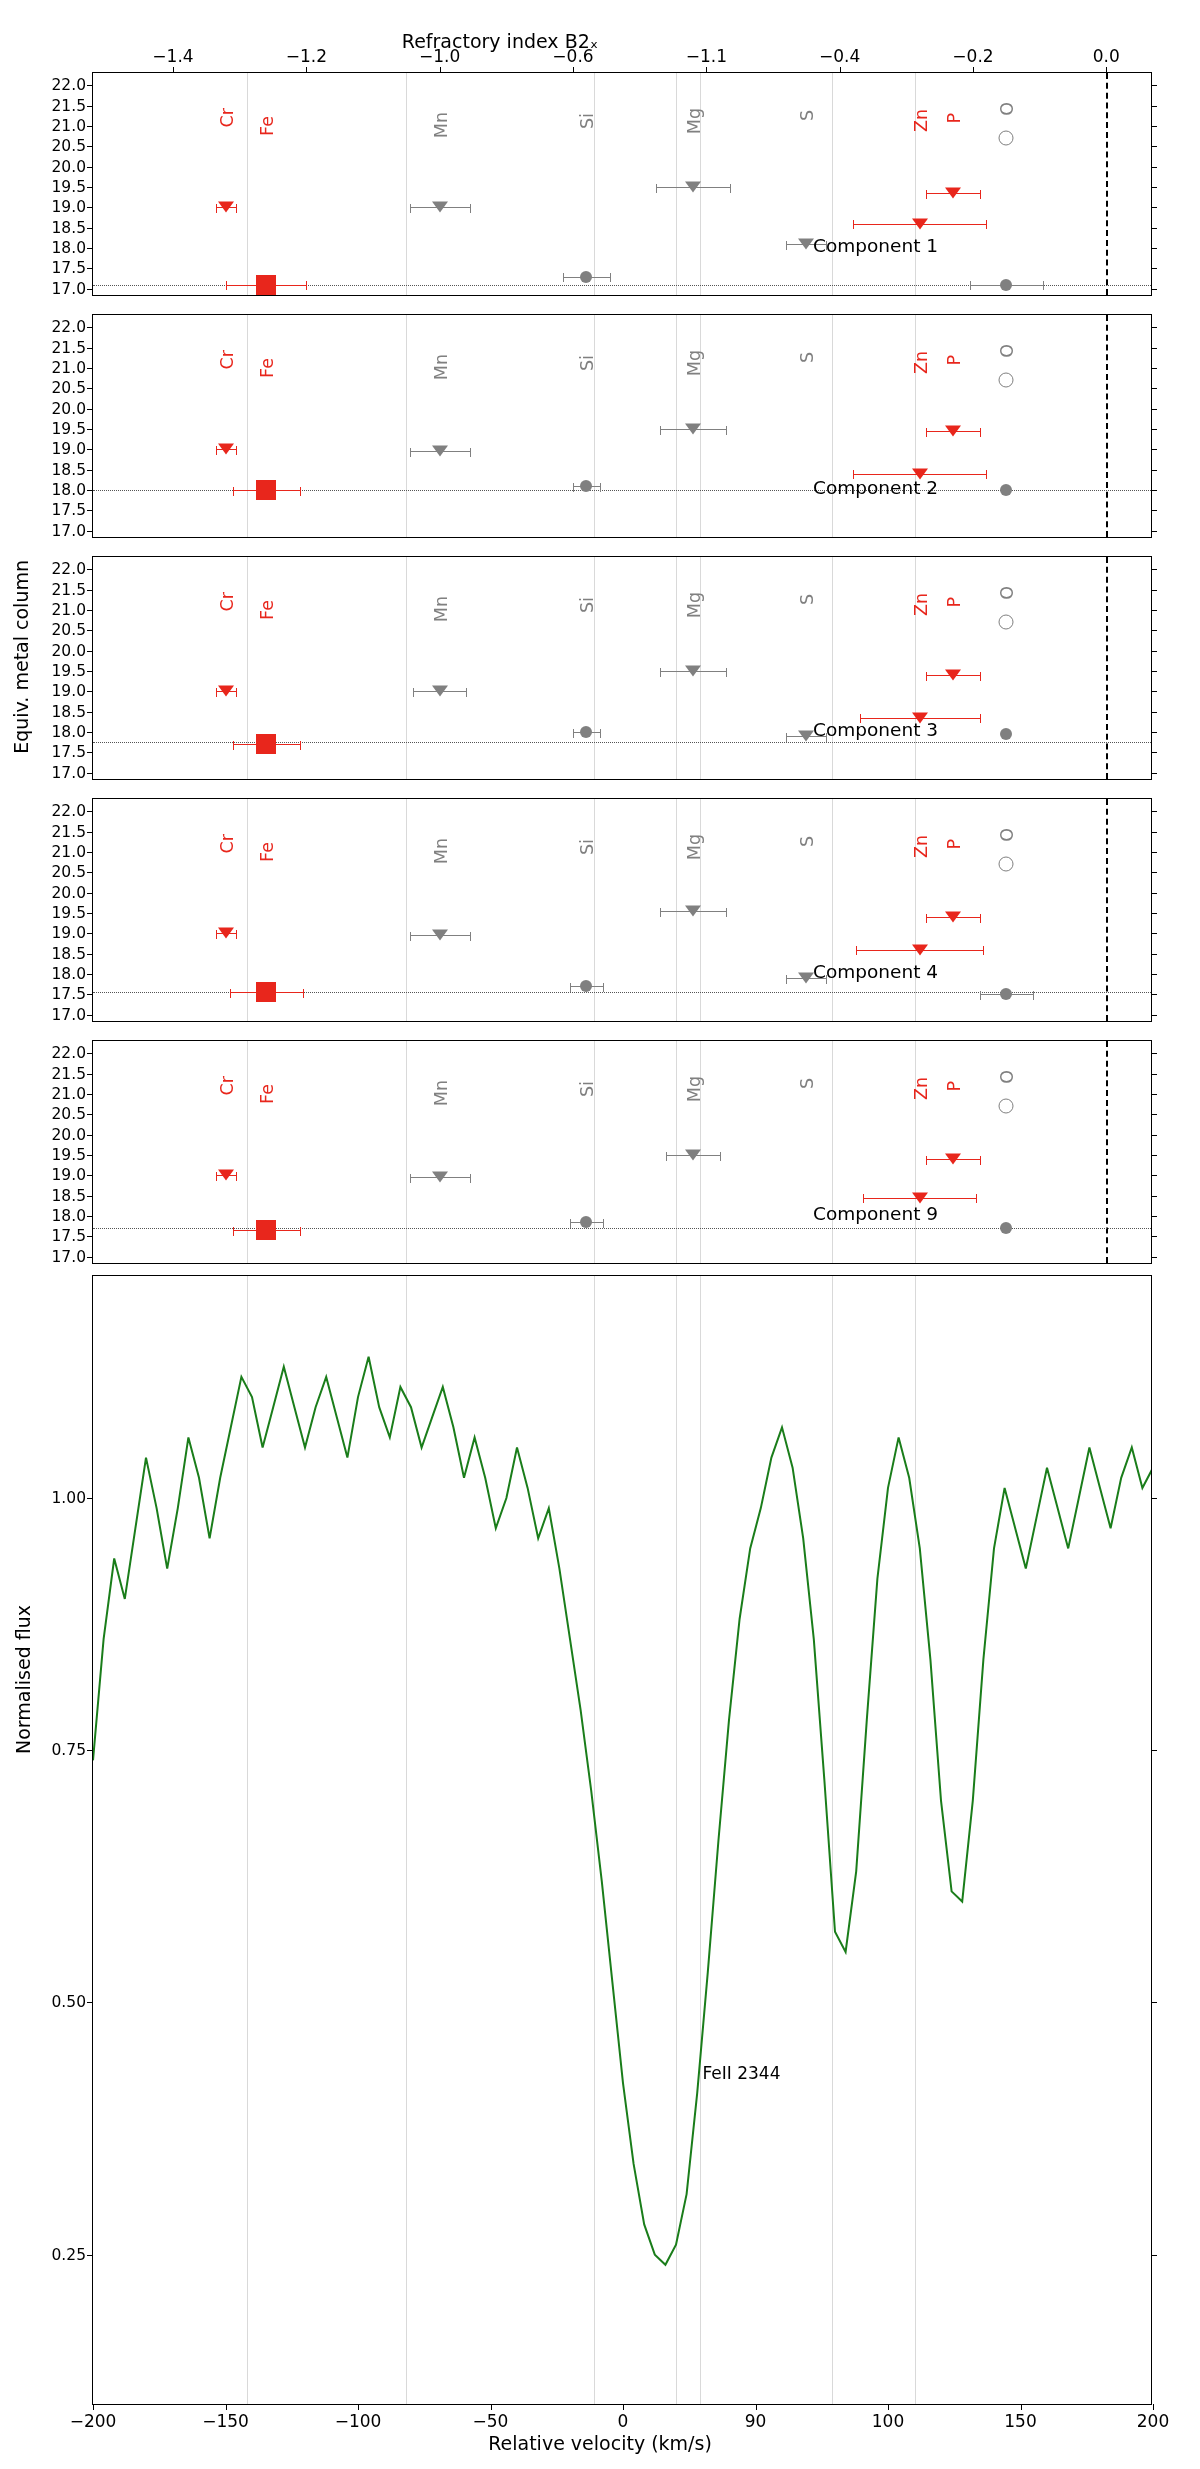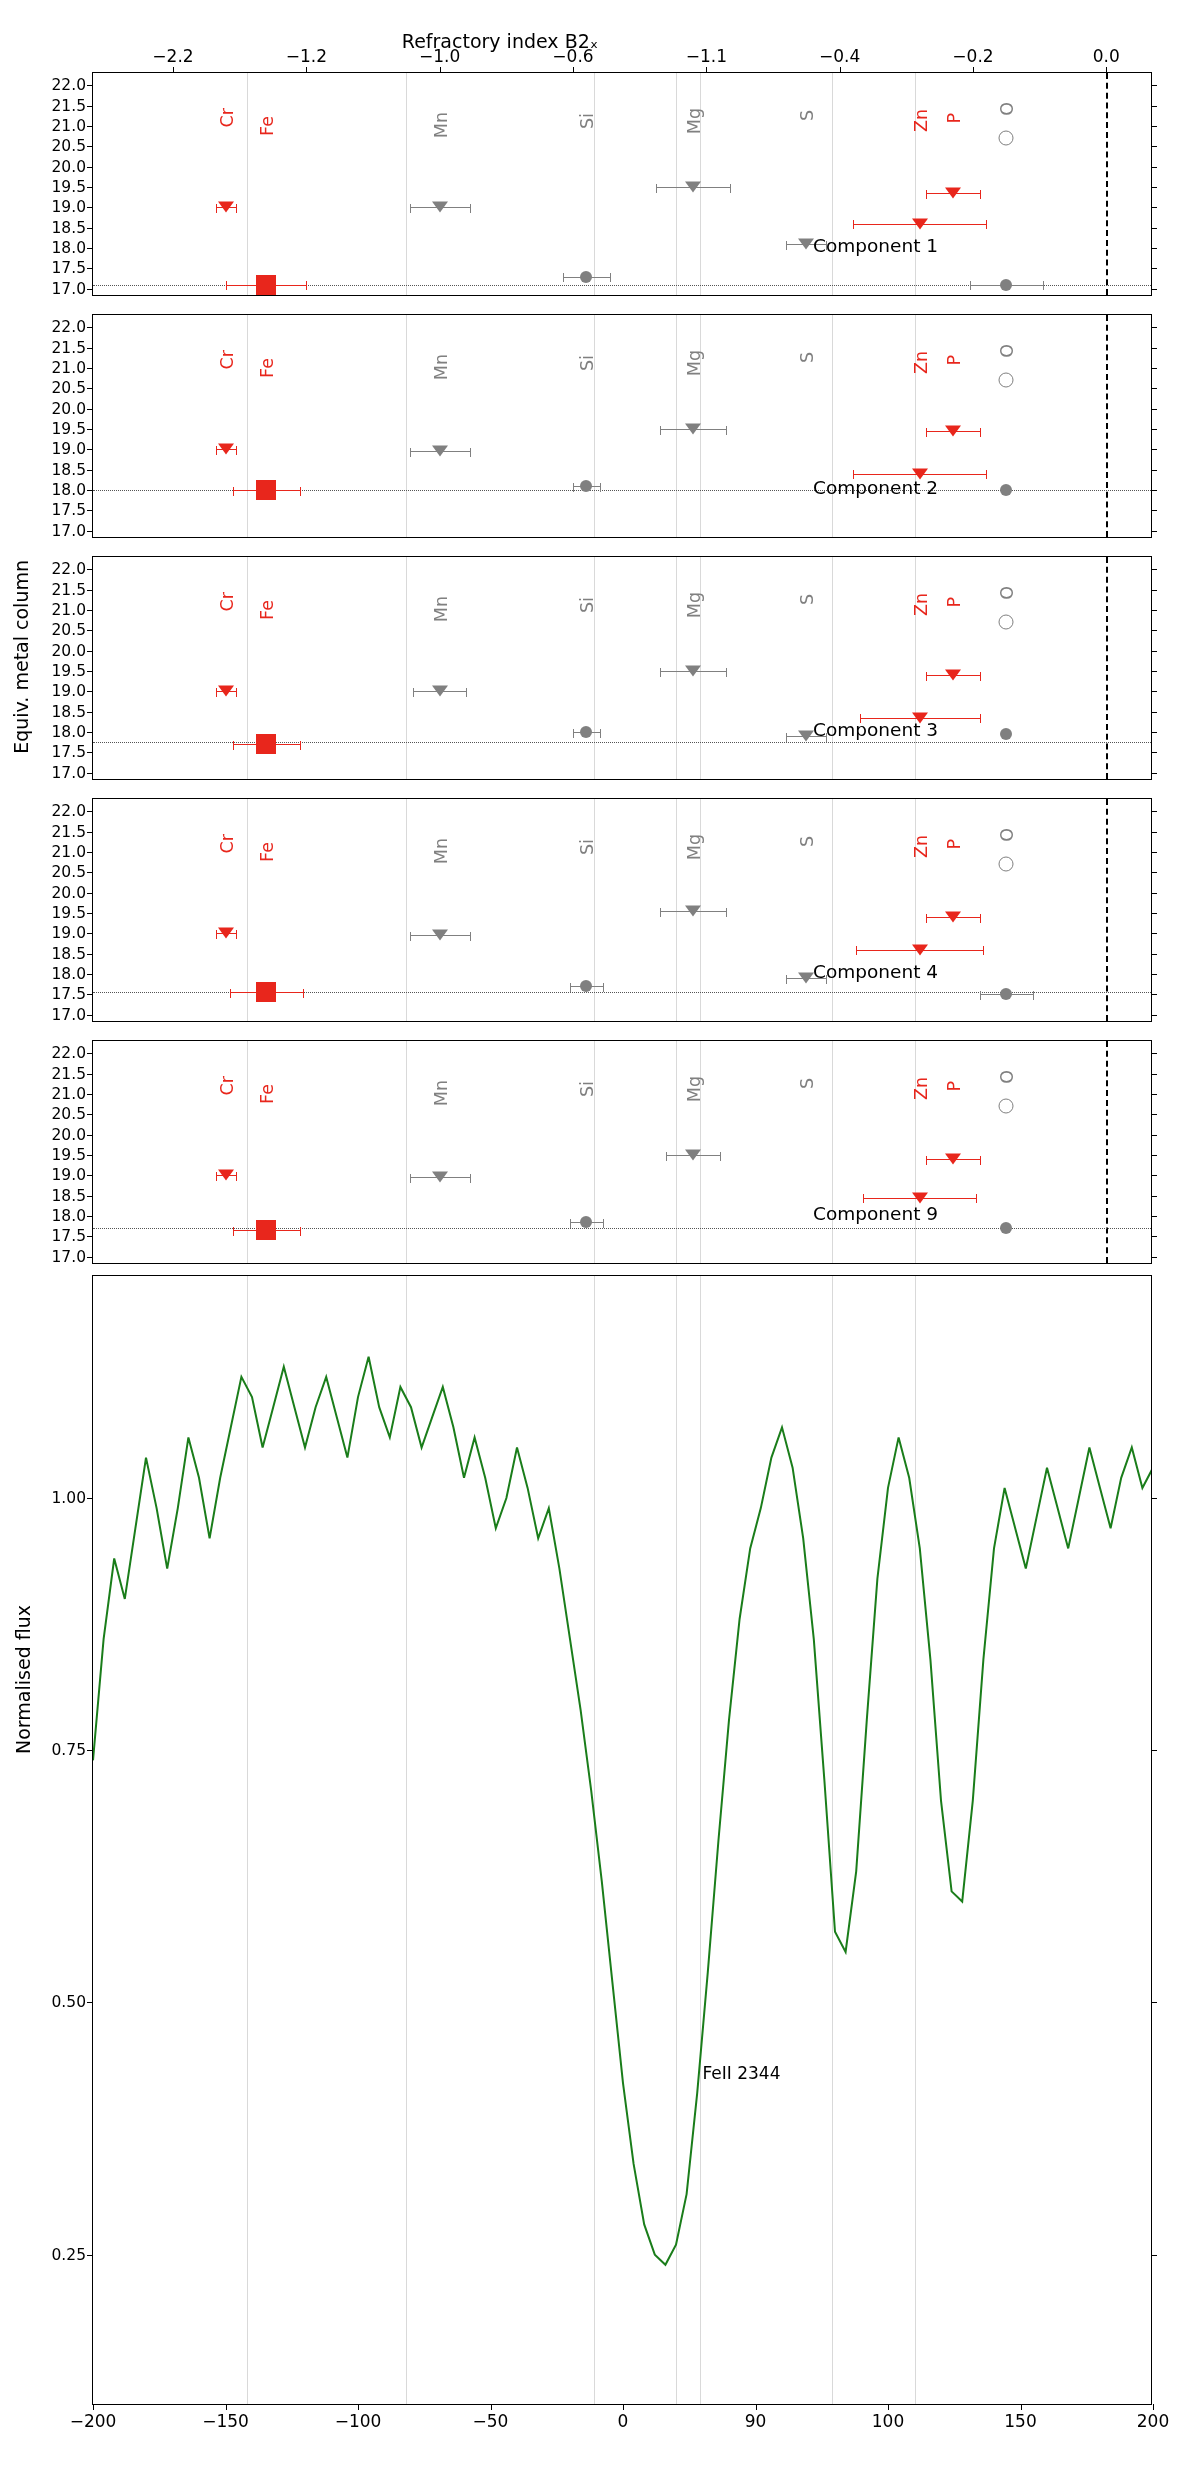--- a/index.html
+++ b/index.html
@@ -152,21 +152,21 @@
         <div class="ytickmark r" style="top: 73.3091px;"></div>
         <div class="ytick" style="top: 52.9455px;">21.0</div>
         <div class="ytickmark" style="top: 52.9455px;"></div>
         <div class="ytickmark r" style="top: 52.9455px;"></div>
         <div class="ytick" style="top: 32.5818px;">21.5</div>
         <div class="ytickmark" style="top: 32.5818px;"></div>
         <div class="ytickmark r" style="top: 32.5818px;"></div>
         <div class="ytick" style="top: 12.2182px;">22.0</div>
         <div class="ytickmark" style="top: 12.2182px;"></div>
         <div class="ytickmark r" style="top: 12.2182px;"></div>
-        <div class="xtick top" style="left: 80px;">−2.2</div>
+        <div class="xtick top" style="left: 80px;">−1.4</div>
         <div class="xtickmark t" style="left: 80px;"></div>
         <div class="xtick top" style="left: 213.333px;">−1.2</div>
         <div class="xtickmark t" style="left: 213.333px;"></div>
         <div class="xtick top" style="left: 346.667px;">−1.0</div>
         <div class="xtickmark t" style="left: 346.667px;"></div>
         <div class="xtick top" style="left: 480px;">−0.6</div>
         <div class="xtickmark t" style="left: 480px;"></div>
         <div class="xtick top" style="left: 613.333px;">−1.1</div>
         <div class="xtickmark t" style="left: 613.333px;"></div>
         <div class="xtick top" style="left: 746.667px;">−0.4</div>
@@ -557,20 +557,21 @@
         <div class="ytickmark r" style="top: 52.9455px;"></div>
         <div class="ytick" style="top: 32.5818px;">21.5</div>
         <div class="ytickmark" style="top: 32.5818px;"></div>
         <div class="ytickmark r" style="top: 32.5818px;"></div>
         <div class="ytick" style="top: 12.2182px;">22.0</div>
         <div class="ytickmark" style="top: 12.2182px;"></div>
         <div class="ytickmark r" style="top: 12.2182px;"></div>
       </div>
     </div>
 
+  <div class="xlabel-bot" style="top:2432px;">Relative velocity (km/s)</div>
 <div class="panel" style="left: 92px; top: 1275px; width: 1060px; height: 1130px;">
       <div class="inner">
         <div class="vline" style="left: 153.7px;"></div>
         <div class="vline" style="left: 312.7px;"></div>
         <div class="vline" style="left: 500.85px;"></div>
         <div class="vline" style="left: 583px;"></div>
         <div class="vline" style="left: 606.85px;"></div>
         <div class="vline" style="left: 739.35px;"></div>
         <div class="vline" style="left: 821.5px;"></div>
         <svg class="spec" width="1060" height="1130">

